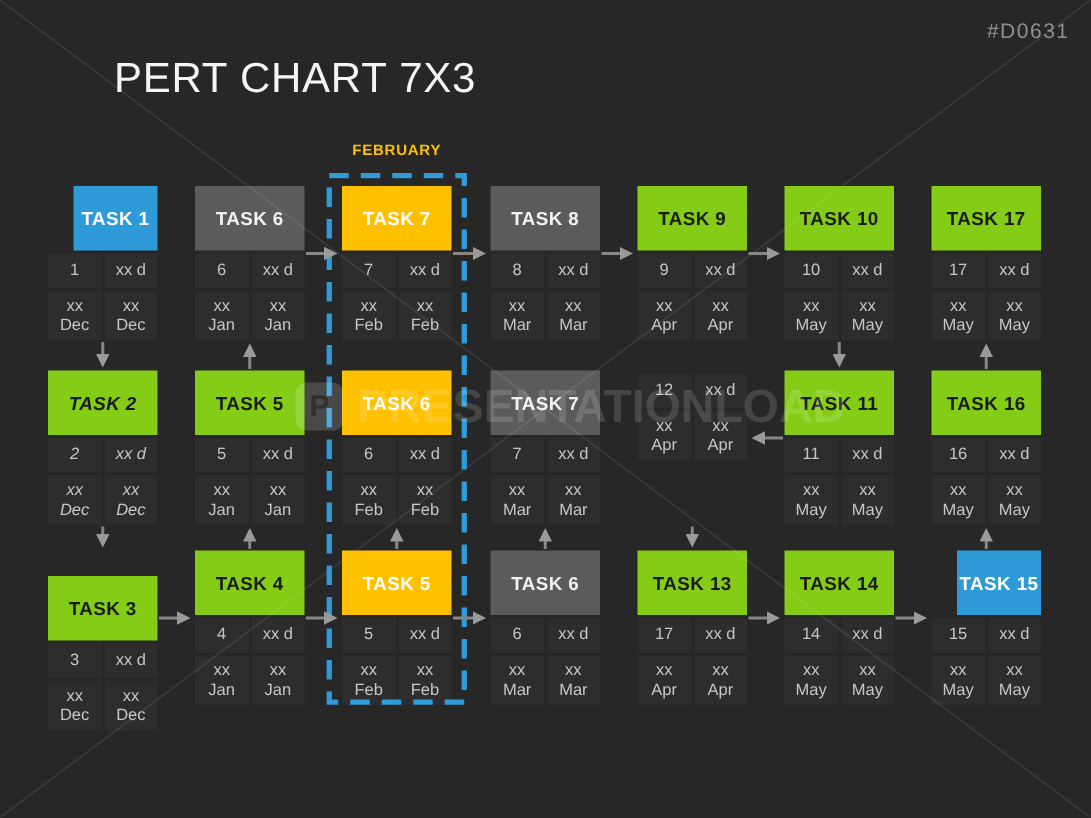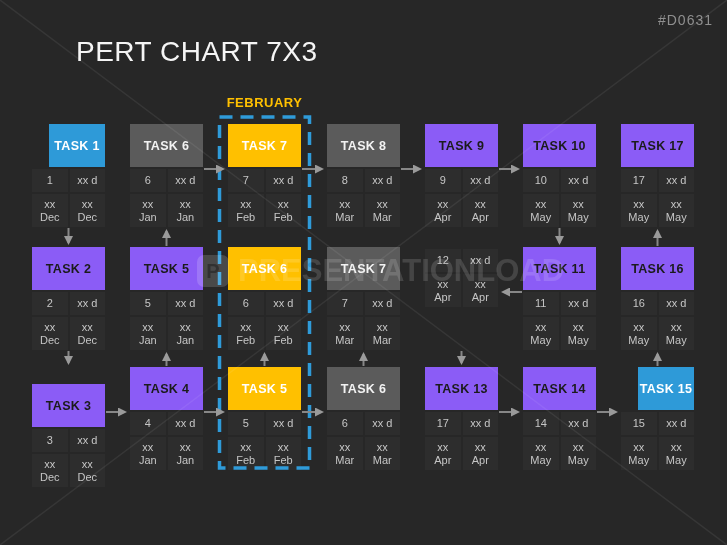--- a/index.html
+++ b/index.html
@@ -15,33 +15,33 @@
     position:absolute;left:33px;top:36px;
     font-size:28px;font-weight:400;color:#f5f5f5;letter-spacing:.5px;margin-left:43px;
   }
   .slide-code{
     position:absolute;top:12px;right:14px;
     font-size:14px;color:#8f8f8f;letter-spacing:1px;
   }
 
   .february-label{
     position:absolute;left:219px;top:95px;width:91px;
-    text-align:center;font-size:13px;font-weight:bold;
+    text-align:center;font-size:10px;font-weight:bold;
     color:#ffc000;letter-spacing:.5px;
   }
 
   .task{position:absolute;width:73px;}
   .task-header{
     height:43px;display:flex;align-items:center;justify-content:center;
     font-size:12.5px;font-weight:bold;letter-spacing:.3px;
   }
   .task-header.blue{background:#2e9ad8;color:#ffffff;margin-left:17px;}
   .task-header.yellow{background:#ffc000;color:#ffffff;}
   .task-header.dark{background:#5b5b5b;color:#f2f2f2;}
-  .task-header.light{background:#8b5cf6;color:#1b1b1b;}
+  .task-header.light{background:#84cc16;color:#1b1b1b;}
   .task-table{
     margin-top:2px;
     display:grid;grid-template-columns:1fr 1fr;grid-template-rows:23px 33px;
     gap:2px;
   }
   .task-cell{
     background:#2d2d2d;color:#c6c6c6;
     display:flex;align-items:center;justify-content:center;
     font-size:11px;line-height:13px;text-align:center;
     white-space:pre-line;
@@ -146,21 +146,21 @@
         <div class="task-header light">TASK 17</div>
         <div class="task-table">
           <div class="task-cell">17</div>
           <div class="task-cell">xx d</div>
           <div class="task-cell">xx
 May</div>
           <div class="task-cell">xx
 May</div>
         </div>
       </div>
-      <div class="task" style="left: 32px; top: 247px;">
+      <div class="task" style="left: 32px; top: 247px; font-style: italic;">
         <div class="task-header light">TASK 2</div>
         <div class="task-table">
           <div class="task-cell">2</div>
           <div class="task-cell">xx d</div>
           <div class="task-cell">xx
 Dec</div>
           <div class="task-cell">xx
 Dec</div>
         </div>
       </div>

